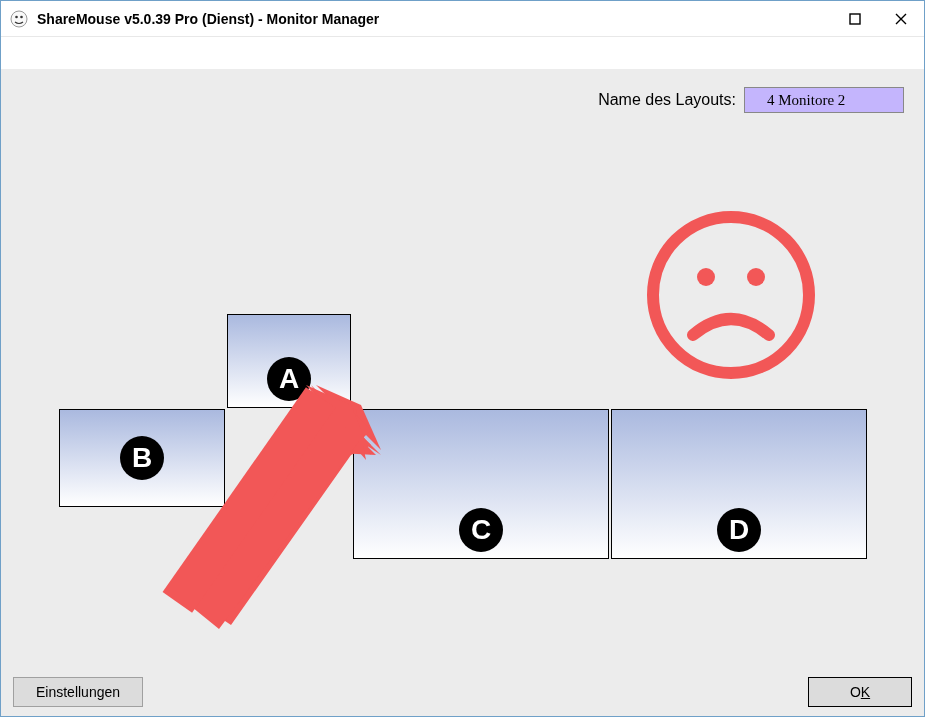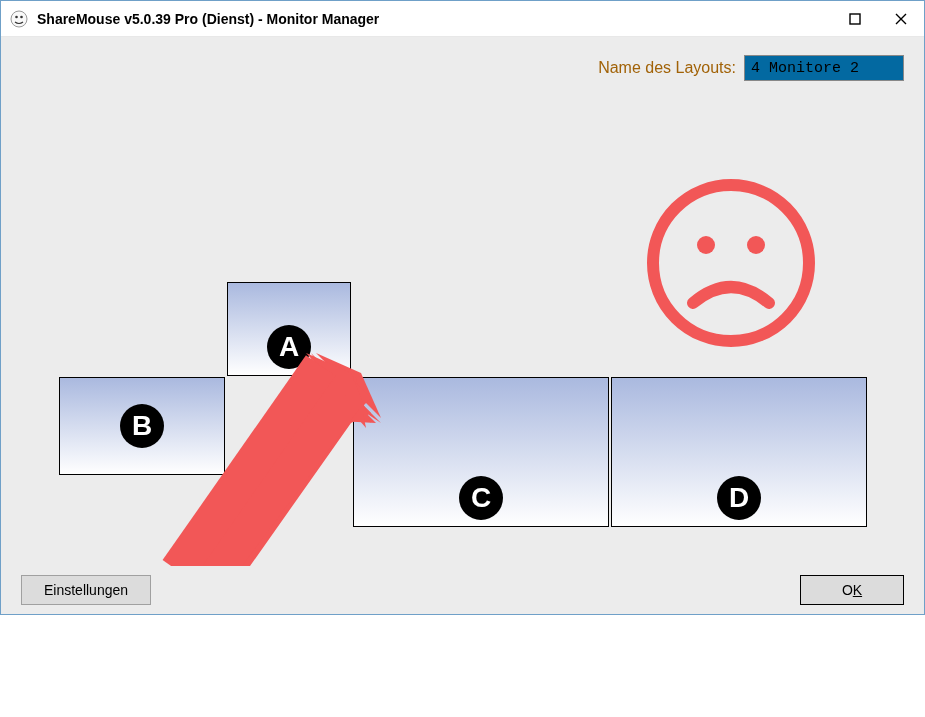--- a/index.html
+++ b/index.html
@@ -4,26 +4,27 @@
 <style>
   * { box-sizing: border-box; }
   html, body { margin:0; padding:0; }
   body {
     font-family: "Segoe UI", Tahoma, sans-serif;
     font-size: 13px;
     background: #fff;
   }
   .window {
     width: 925px;
-    height: 615px;
+    height: 717px;
     border: 1px solid #6fa0c8;
     background: #fff;
     display: flex;
     flex-direction: column;
     position: relative;
+    gap: 32px;
   }
   .titlebar {
     height: 36px;
     background: #fff;
     display: flex;
     align-items: center;
     border-bottom: 1px solid #e8e8e8;
     padding: 0 0 0 8px;
     user-select: none;
   }
@@ -55,30 +56,30 @@
   .layout-name-row {
     position:absolute;
     right: 20px;
     top: 18px;
     display:flex;
     align-items:center;
     gap: 8px;
   }
   .layout-name-row label {
     font-size: 16px;
-    color:#a16207;
+    color:#000000;
   }
   .layout-name-row input {
     width: 160px;
     height: 26px;
     border: 1px solid #888;
-    background:#0369a1;
+    background:#c4b5fd;
     font-size: 15px;
-    padding: 0 6px;
-    font-family: Liberation Mono, monospace;
+    padding: 0 22px;
+    font-family: Liberation Serif, serif;
   }
 
   .canvas {
     position:absolute;
     left:0; right:0; top:56px; bottom:60px;
   }
 
   .monitor {
     position:absolute;
     border: 1.5px solid #000;
@@ -121,21 +122,21 @@
     pointer-events:none;
   }
 
   .footer {
     position:absolute;
     left:0; right:0; bottom:0;
     height: 48px;
     background:#ececec;
     display:flex;
     align-items:center;
-    padding: 0 20px;
+    padding: 0 12px;
     gap: 10px;
   }
   .footer .spacer { flex:1; }
   .btn {
     height: 30px;
     min-width: 104px;
     background:#dcdcdc;
     border:1px solid #a0a0a0;
     font-size: 14px;
     display:flex;

